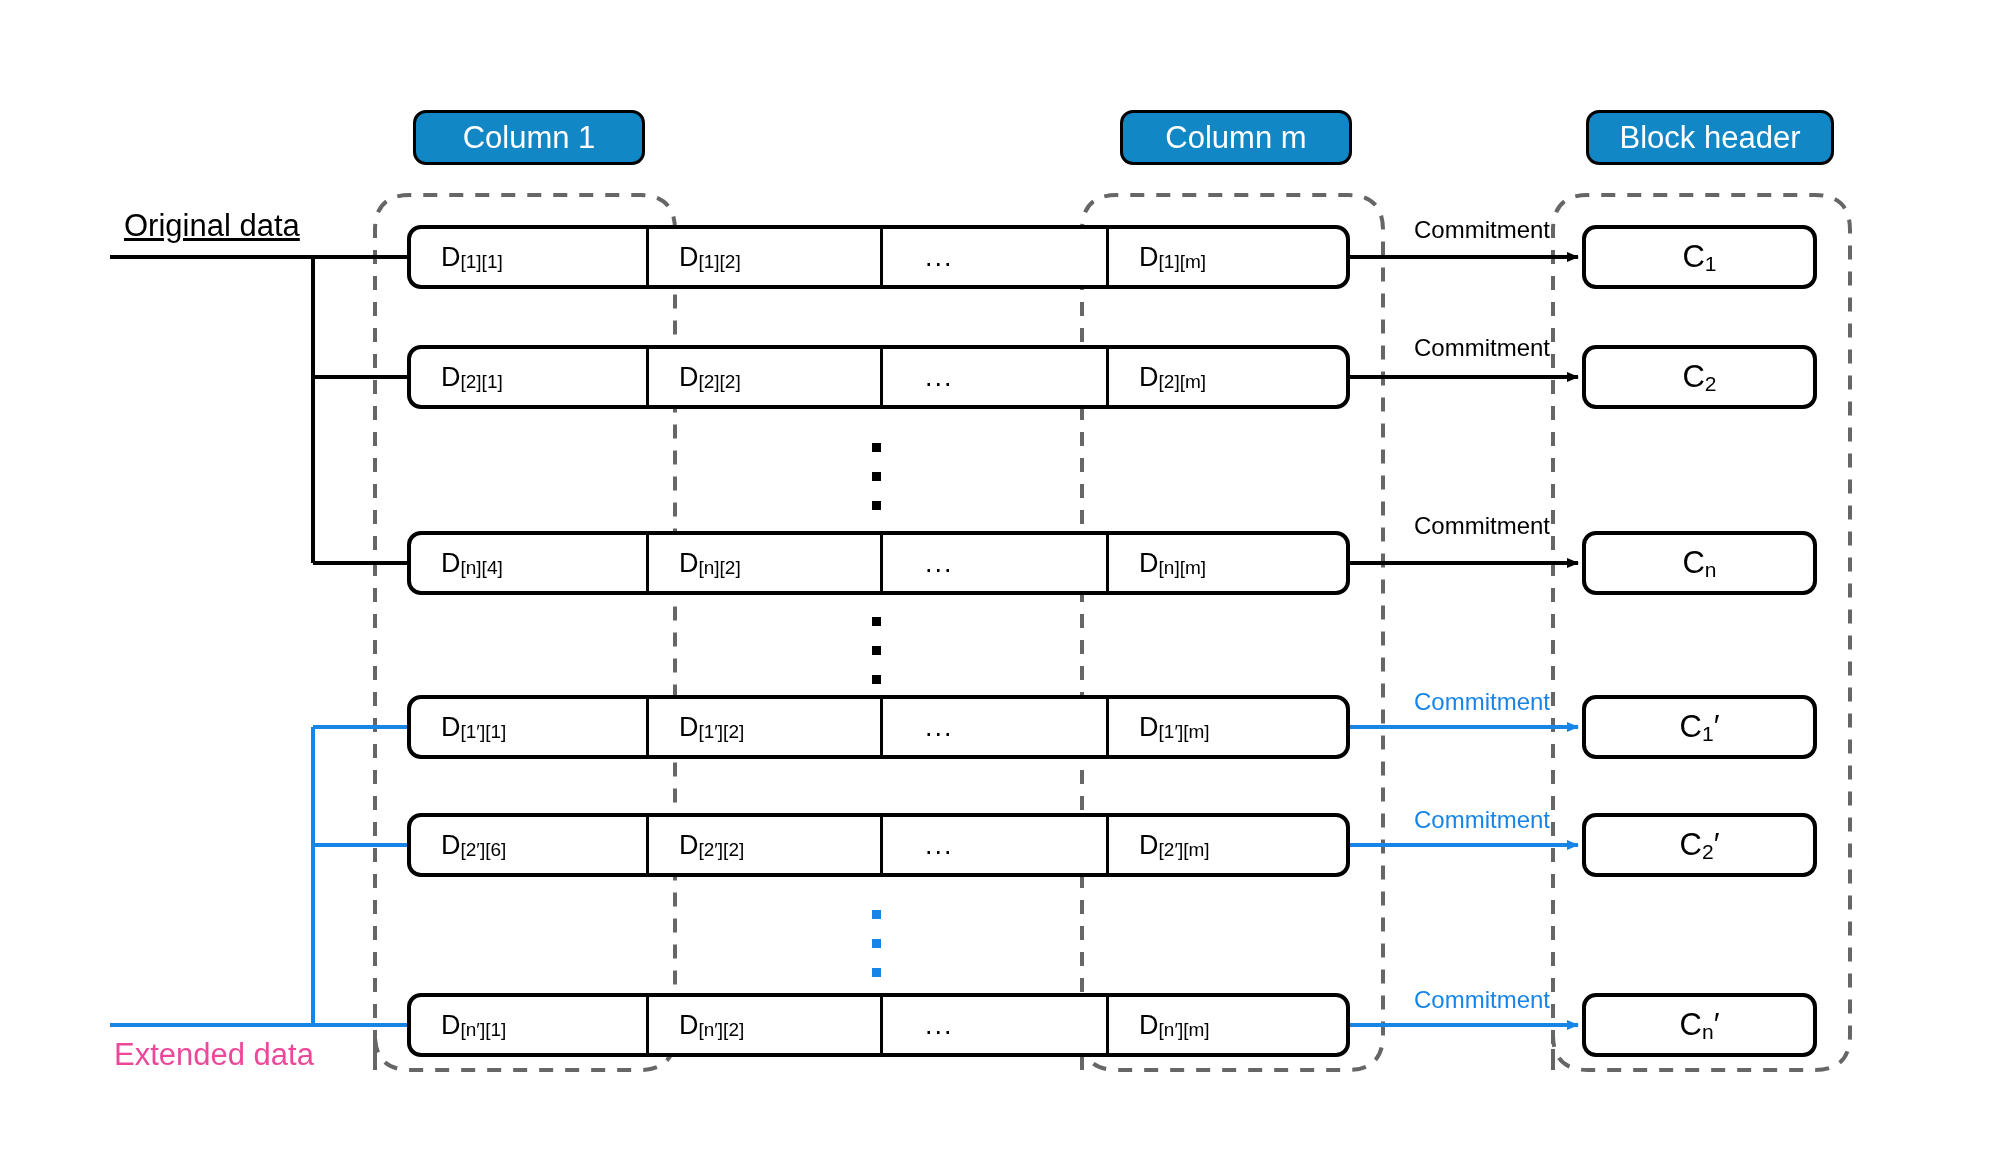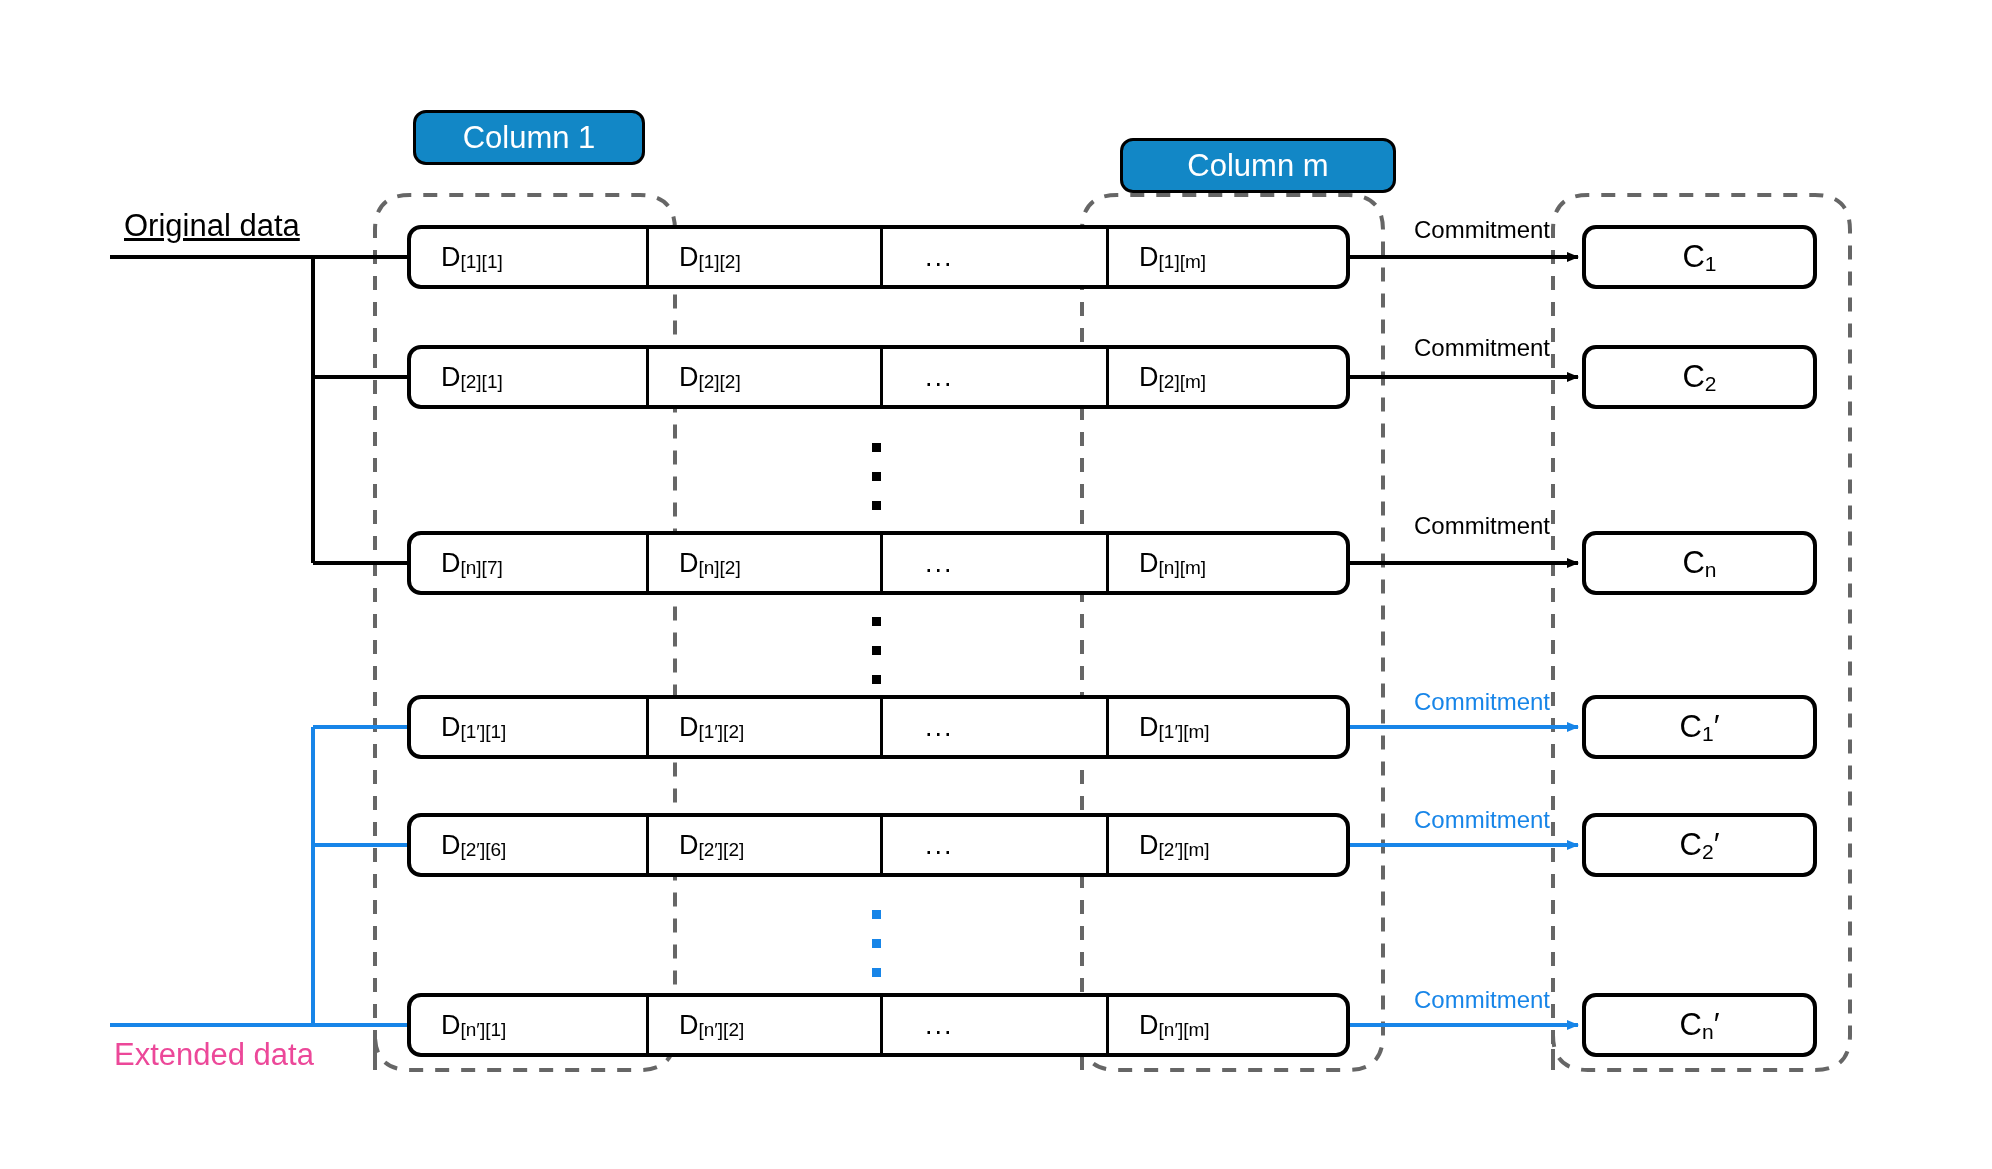--- a/index.html
+++ b/index.html
@@ -156,22 +156,25 @@
     <line x1="1350" y1="563" x2="1578" y2="563" stroke="#000000" stroke-width="4" marker-end="url(#arrow-black)"></line>
 
     <line x1="1350" y1="727" x2="1578" y2="727" stroke="#1785E8" stroke-width="4" marker-end="url(#arrow-blue)"></line>
     <line x1="1350" y1="845" x2="1578" y2="845" stroke="#1785E8" stroke-width="4" marker-end="url(#arrow-blue)"></line>
     <line x1="1350" y1="1025" x2="1578" y2="1025" stroke="#1785E8" stroke-width="4" marker-end="url(#arrow-blue)"></line>
   </svg>
 
   <div class="badge" style="left:413px; top:110px; width:232px; height:55px;">
     <span>Column 1</span>
   </div>
-  <div class="badge" style="left:1120px; top:110px; width:276px; height:55px;margin-top:28px;">
+  <div class="badge" style="left:1120px; top:110px; width:232px; height:55px;">
     <span>Column m</span>
+  </div>
+  <div class="badge" style="left:1586px; top:110px; width:248px; height:55px;">
+    <span>Block header</span>
   </div>
 
   <div class="side-label" style="left:124px; top:208px;text-decoration:underline;">
     <span>Original data</span>
   </div>
   <div class="side-label blue" style="left:114px; top:1037px;">
     <span>Extended data</span>
   </div>
 
   <div class="row-box" style="left:407px; top:225px; width:943px; height:64px;">
@@ -212,21 +215,21 @@
 
   <div class="vdots" style="left:872px; top:443px;">
     <i></i>
       <i></i>
       <i></i>
   </div>
 
   <div class="row-box" style="left:407px; top:531px; width:943px; height:64px;">
     <div class="cell" style="width:240px;">
       <span>D</span>
-        <span class="sub">[n][7]</span>
+        <span class="sub">[n][4]</span>
     </div>
     <div class="cell" style="width:236px;">
       <span>D</span>
         <span class="sub">[n][2]</span>
     </div>
     <div class="cell dots" style="width:228px;">
       <span>...</span>
     </div>
     <div class="cell" style="width:239px;">
       <span>D</span>

